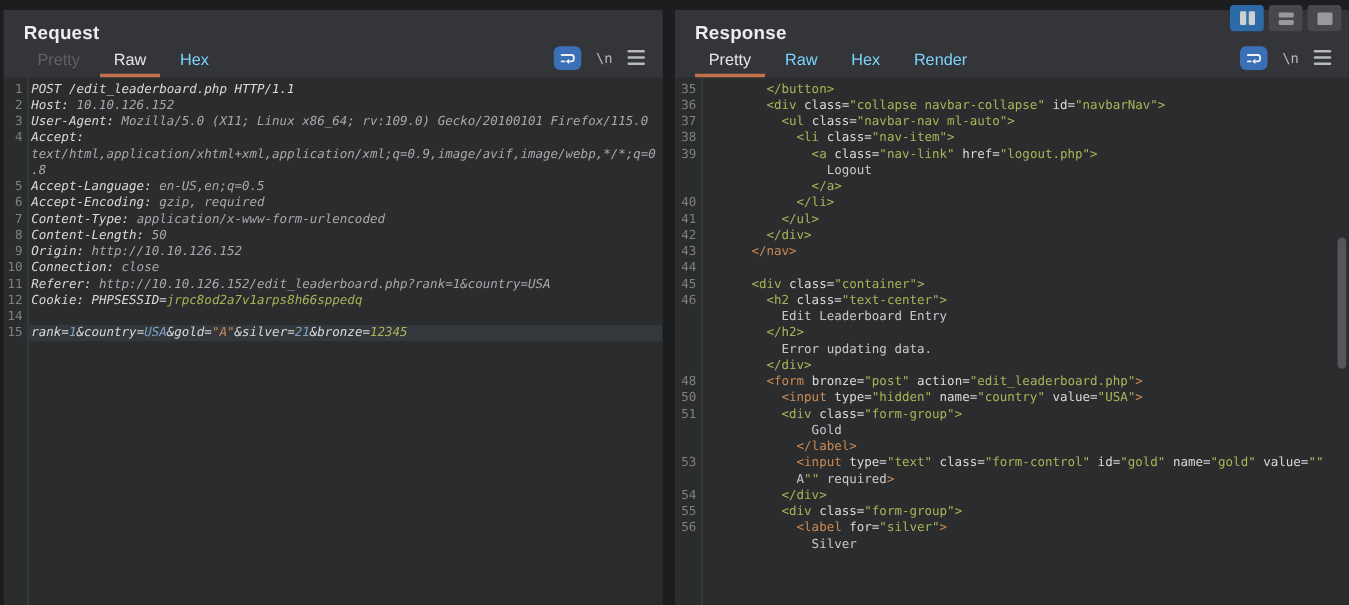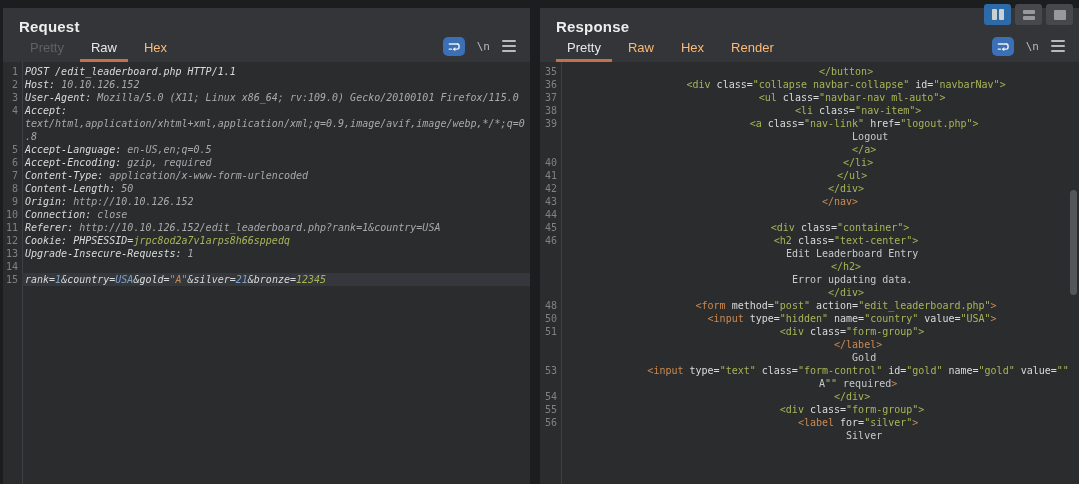--- a/index.html
+++ b/index.html
@@ -16,21 +16,21 @@
   .panel-title{
     padding:10px 0 0 16px;font-size:15px;font-weight:bold;color:#ECEDED;
     letter-spacing:.2px;
   }
   .tabs-row{
     position:absolute;left:0;right:0;bottom:0;height:25px;
     display:flex;align-items:flex-start;padding-left:27px;
   }
   .tab{
     position:relative;margin-right:27px;padding:3px 0 7px;
-    font-size:13px;color:#fdba74;cursor:default;white-space:nowrap;
+    font-size:13px;color:#7dd3fc;cursor:default;white-space:nowrap;
   }
   .tab.selected{color:#E6E7E8;}
   .tab.disabled{color:#5F6163;}
   .tab.selected::after{
     content:"";position:absolute;left:-11px;right:-11px;bottom:0;height:3px;
   }
   .tab-icons{
     margin-left:auto;display:flex;align-items:center;gap:12px;
     padding:0 14px 6px 0;
   }
@@ -54,21 +54,21 @@
   .code-row{display:flex;height:13px;}
   .ln{
     flex:none;text-align:right;color:#7F8183;
     padding-right:4px;white-space:pre;
   }
   .panel-request .ln{width:15px;}
   .panel-request .gutter-line{left:19px;}
   .panel-request .txt{padding-left:3px;font-style:italic;}
   .panel-response .ln{width:17px;}
   .panel-response .gutter-line{left:21px;}
-  .panel-response .txt{padding-left:4px;text-align:center;}
+  .panel-response .txt{padding-left:4px;}
   .txt{flex:1;white-space:pre;overflow:hidden;}
   .code-row.hl .txt{background:#34373B;}
 
   .v-scrollbar{
     position:absolute;right:2px;top:128px;width:7px;height:105px;
     background:#54565A;border-radius:4px;
   }
 
   .layout-buttons{
     position:absolute;top:4px;right:6px;display:flex;gap:4px;z-index:5;
@@ -163,24 +163,20 @@
           <span class="ln">10</span>
           <span class="txt"><span class="tok-w">Connection:</span><span class="tok-v"> close</span></span>
         </div>
         <div class="code-row">
           <span class="ln">11</span>
           <span class="txt"><span class="tok-w">Referer:</span><span class="tok-v"> http://10.10.126.152/edit_leaderboard.php?rank=1&amp;country=USA</span></span>
         </div>
         <div class="code-row">
           <span class="ln">12</span>
           <span class="txt"><span class="tok-w">Cookie:</span><span class="tok-w"> PHPSESSID=</span><span class="tok-g">jrpc8od2a7v1arps8h66sppedq</span></span>
-        </div>
-        <div class="code-row">
-          <span class="ln">13</span>
-          <span class="txt"><span class="tok-w">Upgrade-Insecure-Requests:</span><span class="tok-v"> 1</span></span>
         </div>
         <div class="code-row">
           <span class="ln">14</span>
           <span class="txt"></span>
         </div>
         <div class="code-row hl">
           <span class="ln">15</span>
           <span class="txt"><span class="tok-w">rank=</span><span class="tok-b">1</span><span class="tok-w">&amp;country=</span><span class="tok-b">USA</span><span class="tok-w">&amp;gold=</span><span class="tok-o">"A"</span><span class="tok-w">&amp;silver=</span><span class="tok-b">21</span><span class="tok-w">&amp;bronze=</span><span class="tok-g">12345</span></span>
         </div>
       </div>
@@ -285,37 +281,37 @@
         <div class="code-row">
           <span class="ln"></span>
           <span class="txt"><span class="tok-d">          Error updating data.</span></span>
         </div>
         <div class="code-row">
           <span class="ln"></span>
           <span class="txt"><span class="tok-g">        &lt;/div&gt;</span></span>
         </div>
         <div class="code-row">
           <span class="ln">48</span>
-          <span class="txt"><span class="tok-o">        &lt;form</span><span class="tok-w"> method=</span><span class="tok-g">"post"</span><span class="tok-w"> action=</span><span class="tok-g">"edit_leaderboard.php"</span><span class="tok-o">&gt;</span></span>
+          <span class="txt"><span class="tok-o">        &lt;form</span><span class="tok-w"> bronze=</span><span class="tok-g">"post"</span><span class="tok-w"> action=</span><span class="tok-g">"edit_leaderboard.php"</span><span class="tok-o">&gt;</span></span>
         </div>
         <div class="code-row">
           <span class="ln">50</span>
           <span class="txt"><span class="tok-o">          &lt;input</span><span class="tok-w"> type=</span><span class="tok-g">"hidden"</span><span class="tok-w"> name=</span><span class="tok-g">"country"</span><span class="tok-w"> value=</span><span class="tok-g">"USA"</span><span class="tok-o">&gt;</span></span>
         </div>
         <div class="code-row">
           <span class="ln">51</span>
           <span class="txt"><span class="tok-g">          &lt;div</span><span class="tok-w"> class=</span><span class="tok-g">"form-group"</span><span class="tok-g">&gt;</span></span>
         </div>
         <div class="code-row">
           <span class="ln"></span>
+          <span class="txt"><span class="tok-d">              Gold</span></span>
+        </div>
+        <div class="code-row">
+          <span class="ln"></span>
           <span class="txt"><span class="tok-o">            &lt;/label&gt;</span></span>
-        </div>
-        <div class="code-row">
-          <span class="ln"></span>
-          <span class="txt"><span class="tok-d">              Gold</span></span>
         </div>
         <div class="code-row">
           <span class="ln">53</span>
           <span class="txt"><span class="tok-o">            &lt;input</span><span class="tok-w"> type=</span><span class="tok-g">"text"</span><span class="tok-w"> class=</span><span class="tok-g">"form-control"</span><span class="tok-w"> id=</span><span class="tok-g">"gold"</span><span class="tok-w"> name=</span><span class="tok-g">"gold"</span><span class="tok-w"> value=</span><span class="tok-g">""</span></span>
         </div>
         <div class="code-row">
           <span class="ln"></span>
           <span class="txt"><span class="tok-d">            A</span><span class="tok-g">""</span><span class="tok-d"> required</span><span class="tok-o">&gt;</span></span>
         </div>
         <div class="code-row">

